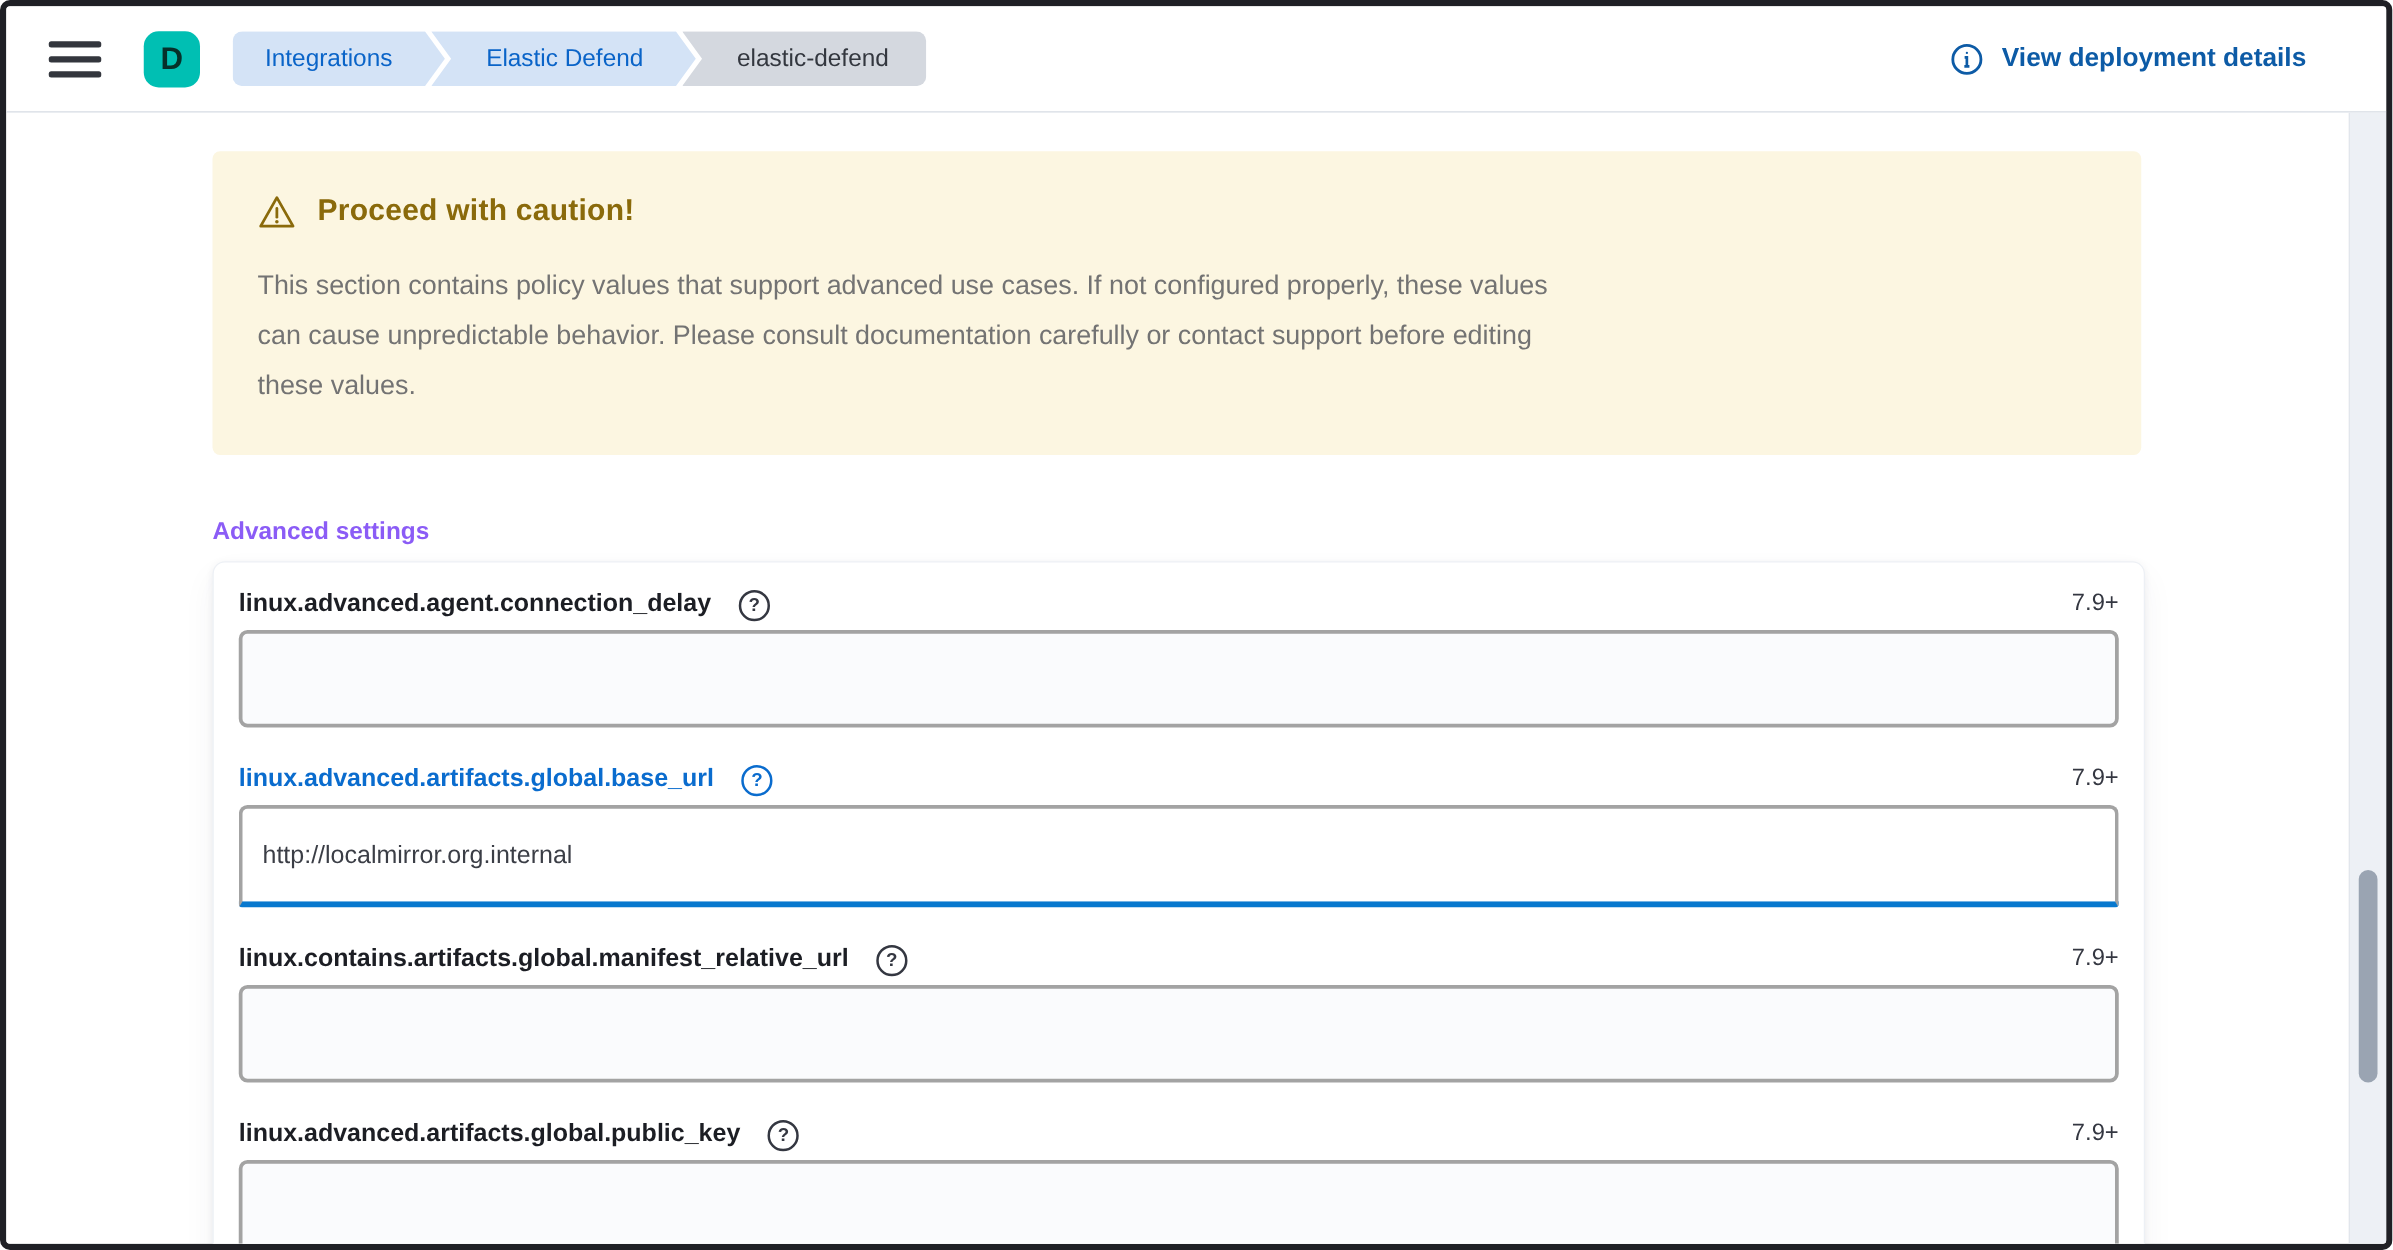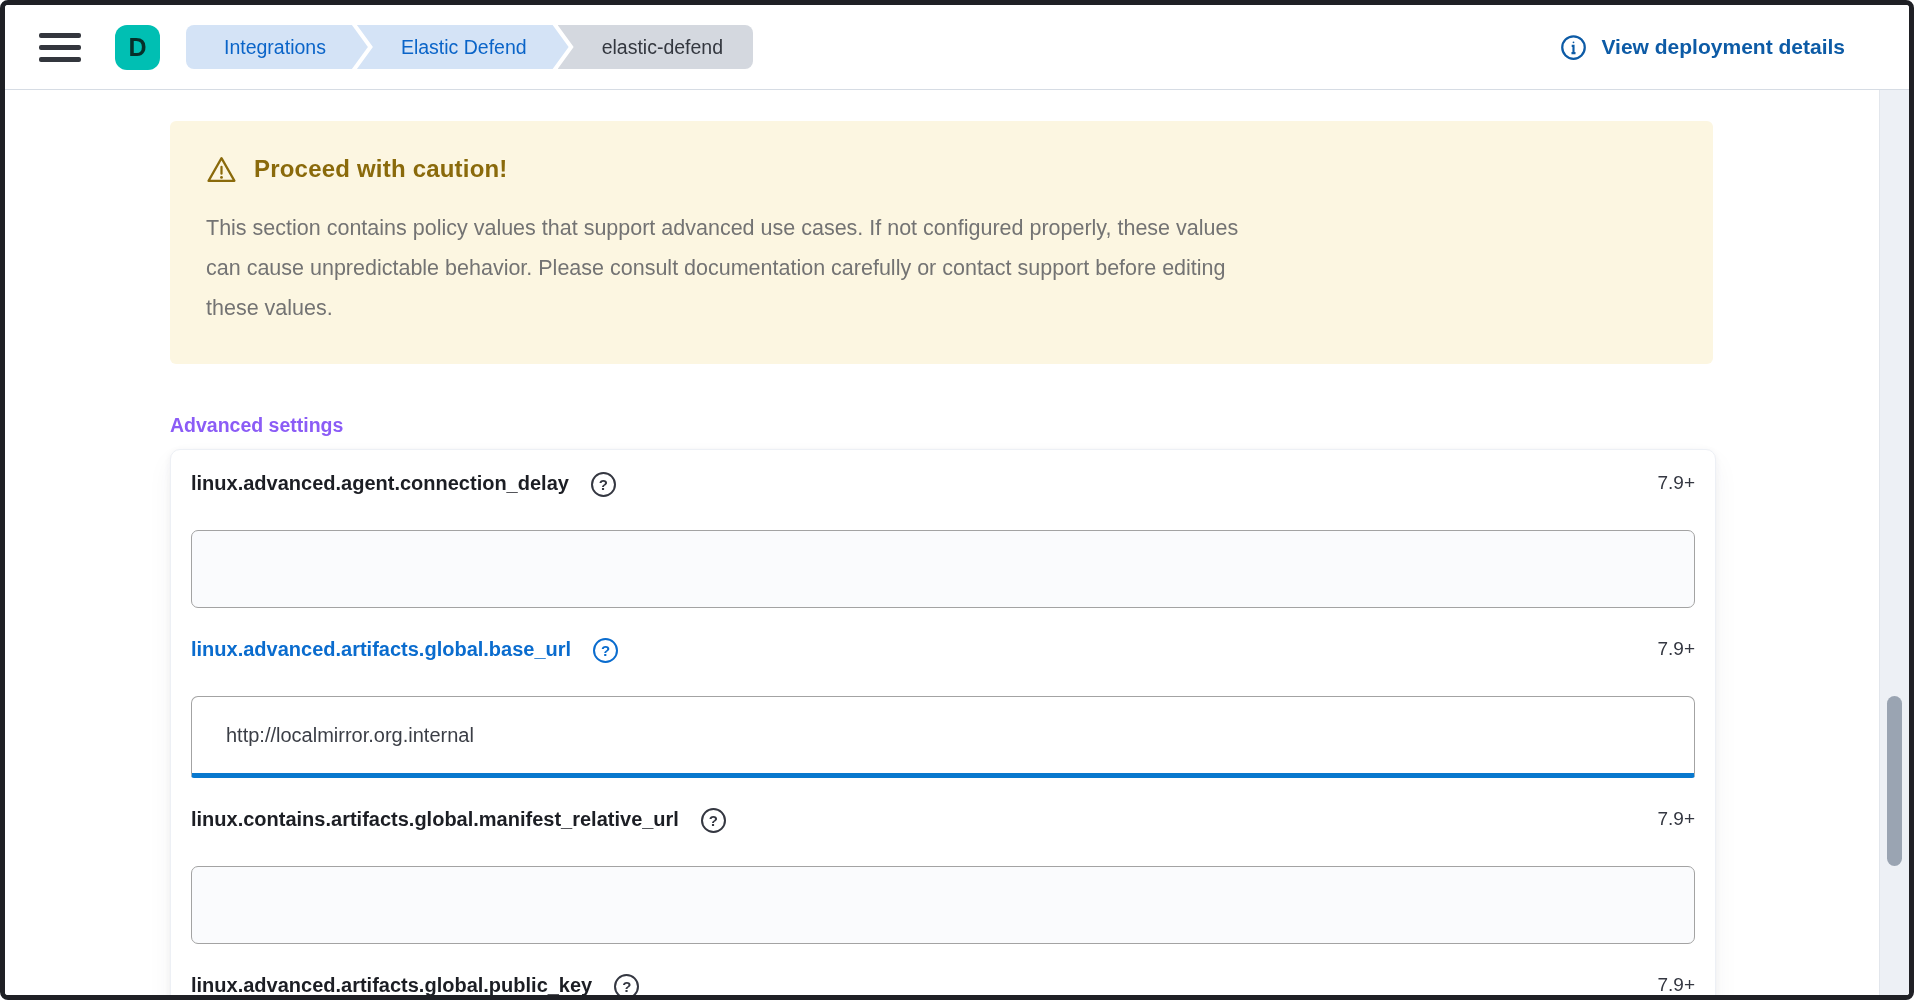--- a/index.html
+++ b/index.html
@@ -32,21 +32,21 @@
   }
 
   .breadcrumbs { display: flex; align-items: center; margin-left: 26px; }
   .crumb {
     height: 44px; display: flex; align-items: center;
     font-size: 19.5px; font-weight: 500; white-space: nowrap; cursor: pointer;
   }
   .crumb.link { background: #d4e3f6; color: #0a64c8; }
   .crumb.current { background: #d4d8df; color: #33373f; cursor: default; }
   .crumb.first {
-    padding: 0 42px 0 38px; border-radius: 8px 0 0 8px;
+    padding: 0 42px 0 26px; border-radius: 8px 0 0 8px;
     clip-path: polygon(0 0, calc(100% - 16px) 0, 100% 50%, calc(100% - 16px) 100%, 0 100%);
   }
   .crumb.mid {
     margin-left: -11px; padding: 0 42px 0 44px;
     clip-path: polygon(0 0, calc(100% - 16px) 0, 100% 50%, calc(100% - 16px) 100%, 0 100%, 16px 50%);
   }
   .crumb.last {
     margin-left: -11px; padding: 0 30px 0 44px; border-radius: 0 8px 8px 0;
     clip-path: polygon(0 0, 100% 0, 100% 100%, 0 100%, 16px 50%);
   }
@@ -97,23 +97,23 @@
   .field-row.focused .field-label { color: #0a6cce; }
   .help-icon {
     width: 25px; height: 25px; flex: none; border: 2px solid #343741; border-radius: 50%;
     display: flex; align-items: center; justify-content: center;
     font-size: 15px; font-weight: 700; color: #343741; cursor: pointer; background: none;
   }
   .field-row.focused .help-icon { border-color: #0a6cce; color: #0a6cce; }
   .field-version { margin-left: auto; font-size: 19px; color: #343741; }
 
   .field-input {
-    display: block; margin-top: 28px; width: 100%; height: 78px;
-    border: 1px solid #a3a3a3; border-radius: 7px; background: #fafbfd;
-    padding: 0 34px; font-family: "Liberation Sans", "DejaVu Sans", sans-serif;
+    display: block; margin-top: 2px; width: 100%; height: 78px;
+    border: 3px solid #a3a3a3; border-radius: 7px; background: #fafbfd;
+    padding: 0 16px; font-family: "Liberation Sans", "DejaVu Sans", sans-serif;
     font-size: 20px; color: #3b3e46; outline: none;
   }
   .field-row.focused .field-input {
     background: #fff; border-bottom: 5px solid #0878ce;
     border-radius: 7px 7px 3px 3px; height: 82px;
   }
 </style>
 </head>
 <body>
 

